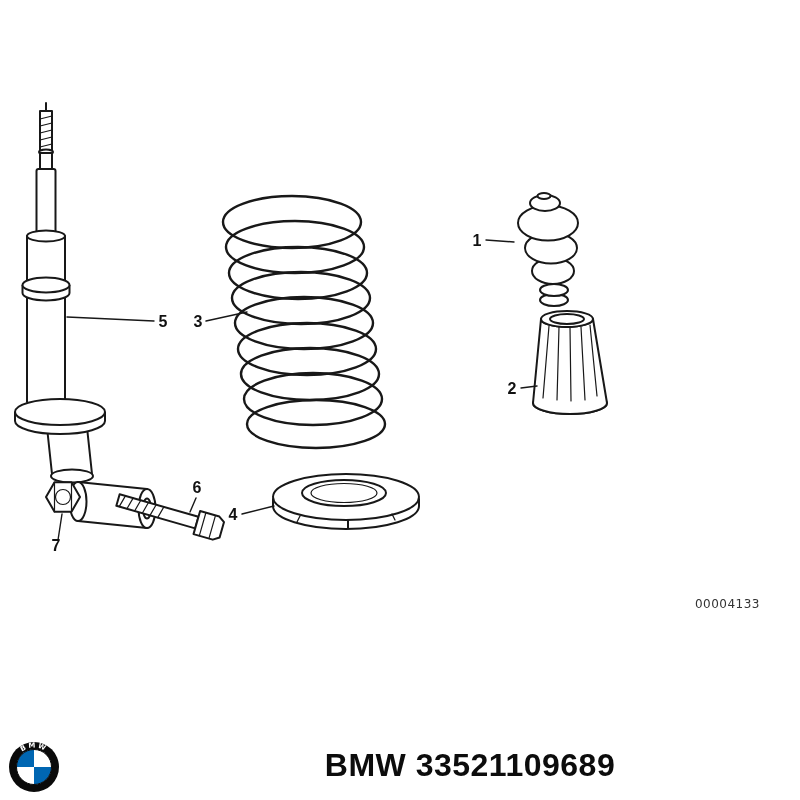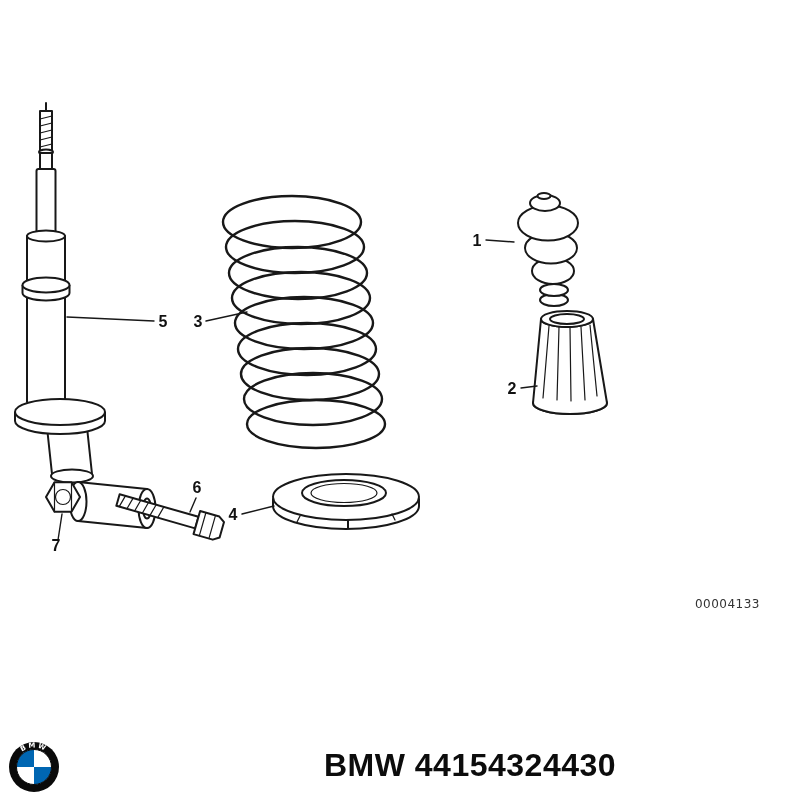--- a/index.html
+++ b/index.html
@@ -170,16 +170,16 @@
     <path d="M26,26 L43.5,26 A17.5,17.5 0 0 1 26,43.5 Z" fill="#0066B2"></path>
     <circle cx="26" cy="26" r="17.5" fill="none" stroke="#0a0a0a" stroke-width="1"></circle>
     <path id="bmwarc" d="M6.5,26 A19.5,19.5 0 0 1 45.5,26" fill="none"></path>
     <text class="logo-text">
       <textPath href="#bmwarc" startOffset="50%" text-anchor="middle">BMW</textPath>
     </text>
   </svg>
 
   <div class="part-title">
     <span>BMW</span>
-    <span>44154324430</span>
+    <span>33521109689</span>
   </div>
 
 </div>
 
 </body></html>

